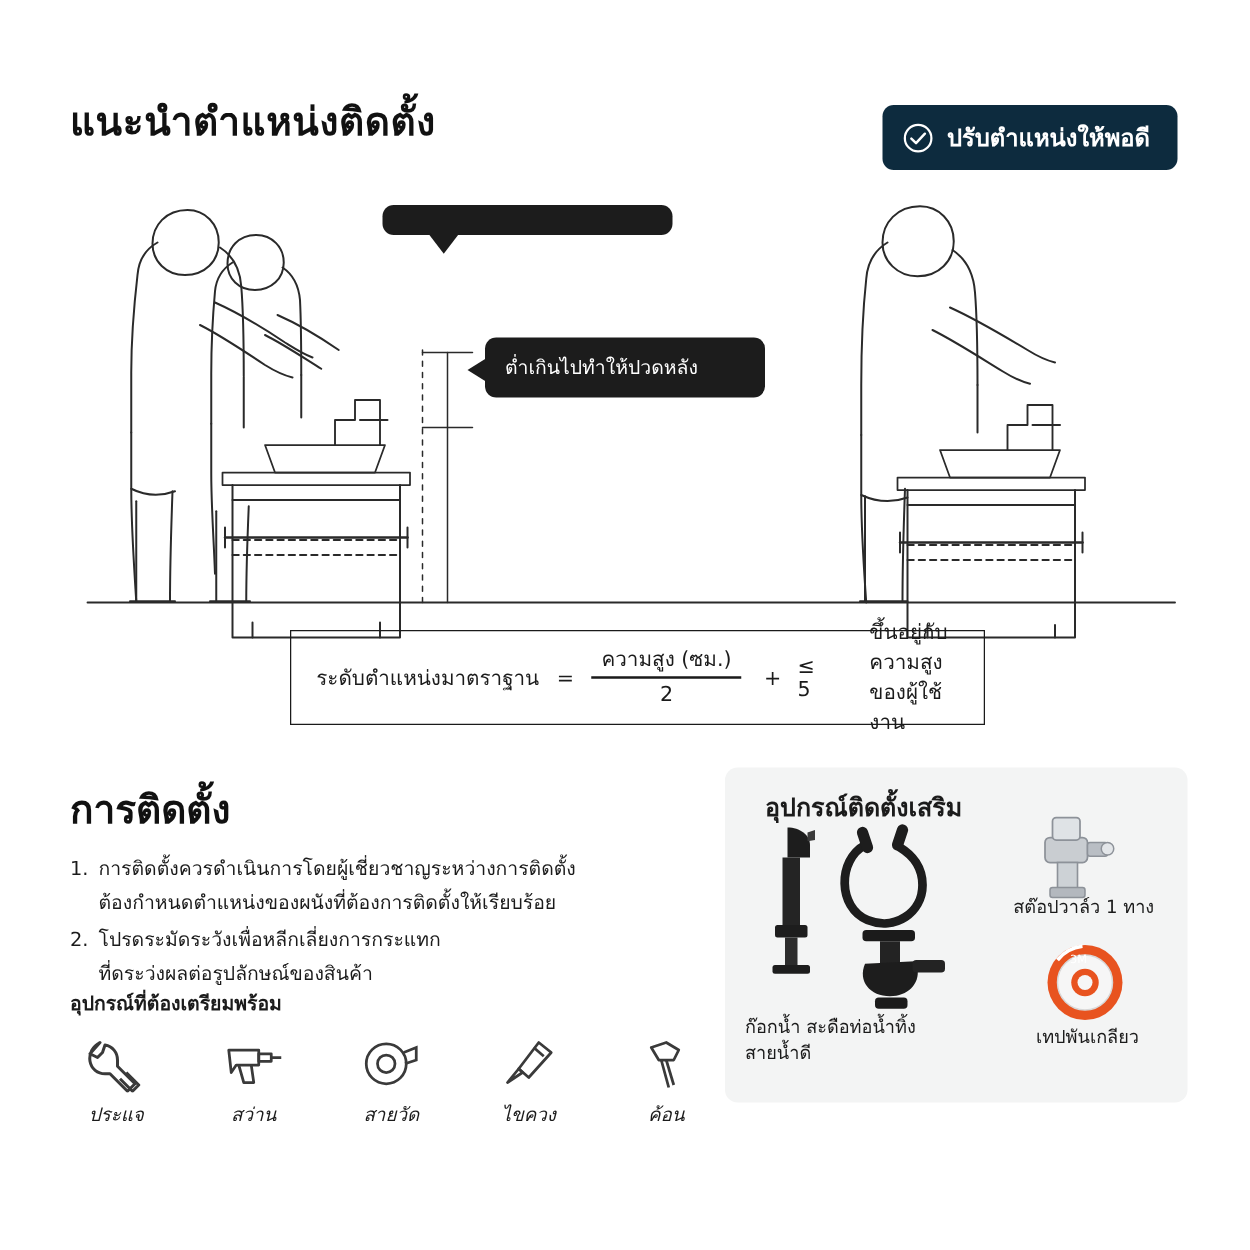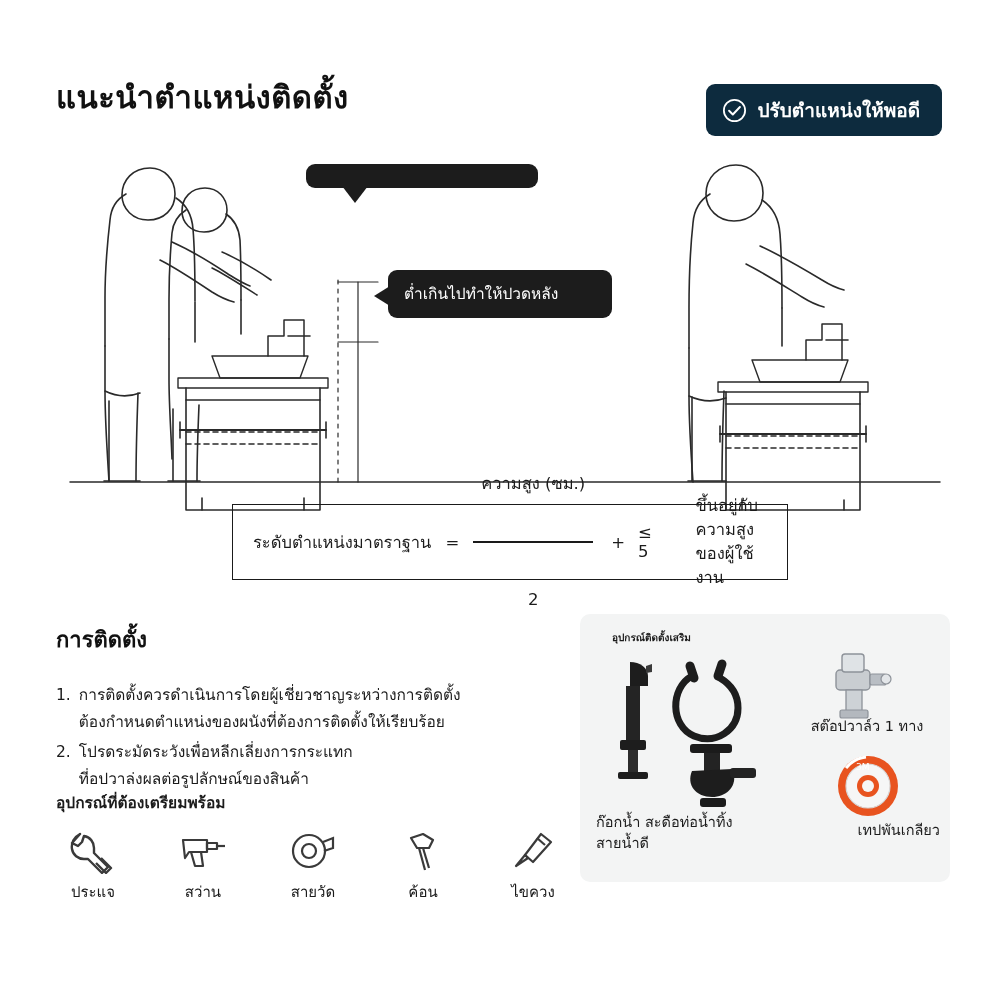--- a/index.html
+++ b/index.html
@@ -107,41 +107,40 @@
     font-size: 16.5px;
   }
   .formula .lead { white-space: nowrap; }
   .formula .eq { margin: 0 4px; }
   .frac {
     display: inline-flex;
     flex-direction: column;
     align-items: center;
     line-height: 1.25;
     min-width: 120px;
-    gap: 44px;
   }
   .frac .num { padding: 0 6px 3px 6px; }
   .frac .bar {
     width: 100%;
     height: 1.6px;
     background: #1a1a1a;
   }
   .frac .den { padding-top: 3px; }
   .formula .plus { margin: 0 3px 0 8px; }
   .formula .tail-text {
     margin-left: 30px;
     line-height: 1.45;
   }
 
   
   .install-title {
     position: absolute;
     left: 56px;
     top: 622px;
-    font-size: 22px;
+    font-size: 31px;
     font-weight: bold;
     color: #111111;
   }
   .steps {
     position: absolute;
     left: 56px;
     top: 682px;
     width: 470px;
     font-size: 15.5px;
     line-height: 1.72;
@@ -172,47 +171,48 @@
   }
   .tool .glyph {
     height: 50px;
     display: flex;
     align-items: center;
     justify-content: center;
   }
   .tool .cap {
     font-size: 15px;
     margin-top: 4px;
+    font-style: italic;
   }
 
   
   .acc-panel {
     position: absolute;
     left: 580px;
     top: 614px;
     width: 370px;
     height: 268px;
     background: #f3f4f4;
     border-radius: 10px;
   }
   .acc-title {
     position: absolute;
     left: 612px;
     top: 630px;
-    font-size: 10px;
+    font-size: 20px;
     font-weight: bold;
   }
   .acc-cap {
     position: absolute;
     font-size: 14.5px;
     line-height: 1.45;
     text-align: center;
   }
   .acc-cap.stop { left: 792px; top: 716px; width: 150px; }
-  .acc-cap.tape { left: 800px; top: 820px; width: 140px; text-align: right; }
+  .acc-cap.tape { left: 800px; top: 820px; width: 140px; }
   .acc-cap.faucet { left: 596px; top: 812px; width: 184px; text-align: left; }
 
   svg { display: block; }
 </style>
 </head>
 <body>
 
 <div class="page">
 
   <div class="top-title">แนะนำตำแหน่งติดตั้ง</div>
@@ -336,21 +336,21 @@
       <span class="num">1.</span>
       <span>
         <span>การติดตั้งควรดำเนินการโดยผู้เชี่ยวชาญระหว่างการติดตั้ง</span><br>
         <span>ต้องกำหนดตำแหน่งของผนังที่ต้องการติดตั้งให้เรียบร้อย</span>
       </span>
     </div>
     <div class="step">
       <span class="num">2.</span>
       <span>
         <span>โปรดระมัดระวังเพื่อหลีกเลี่ยงการกระแทก</span><br>
-        <span>ที่อปวาล่งผลต่อรูปลักษณ์ของสินค้า</span>
+        <span>ที่ดระว่งผลต่อรูปลักษณ์ของสินค้า</span>
       </span>
     </div>
   </div>
 
   <div class="tools-heading">อุปกรณ์ที่ต้องเตรียมพร้อม</div>
 
   <div class="tools">
 
     <div class="tool">
       <span class="glyph">
@@ -388,40 +388,40 @@
           </g>
         </svg>
       </span>
       <div class="cap">สายวัด</div>
     </div>
 
     <div class="tool">
       <span class="glyph">
         <svg width="52" height="46" viewBox="0 0 52 46">
           <g fill="none" stroke="#3a3a3a" stroke-width="2.2" stroke-linejoin="round">
+            <path d="M34 6 l10 8 l-18 20 l-8 -7 z"></path>
+            <path d="M18 27 l-9 11 l12 -8 z"></path>
+            <path d="M30 10 l8 7"></path>
+          </g>
+        </svg>
+      </span>
+      <div class="cap">ไขควง</div>
+    </div>
+
+    <div class="tool">
+      <span class="glyph">
+        <svg width="52" height="46" viewBox="0 0 52 46">
+          <g fill="none" stroke="#3a3a3a" stroke-width="2.2" stroke-linejoin="round">
             <path d="M14 10 l12 -4 l10 6 l-4 8 l-12 0 z"></path>
             <path d="M22 20 l6 22"></path>
             <path d="M26 20 l6 20"></path>
           </g>
         </svg>
       </span>
       <div class="cap">ค้อน</div>
-    </div>
-
-    <div class="tool">
-      <span class="glyph">
-        <svg width="52" height="46" viewBox="0 0 52 46">
-          <g fill="none" stroke="#3a3a3a" stroke-width="2.2" stroke-linejoin="round">
-            <path d="M34 6 l10 8 l-18 20 l-8 -7 z"></path>
-            <path d="M18 27 l-9 11 l12 -8 z"></path>
-            <path d="M30 10 l8 7"></path>
-          </g>
-        </svg>
-      </span>
-      <div class="cap">ไขควง</div>
     </div>
   </div>
 
   <div class="acc-panel"></div>
   <div class="acc-title">อุปกรณ์ติดตั้งเสริม</div>
 
   <svg width="370" height="230" viewBox="0 0 370 230" style="position:absolute; left:580px; top:648px;">
 
     <g>
       <path d="M50 14 c10 0 18 6 18 14 l0 10 l-18 0 z" fill="#1d1d1d"></path>

